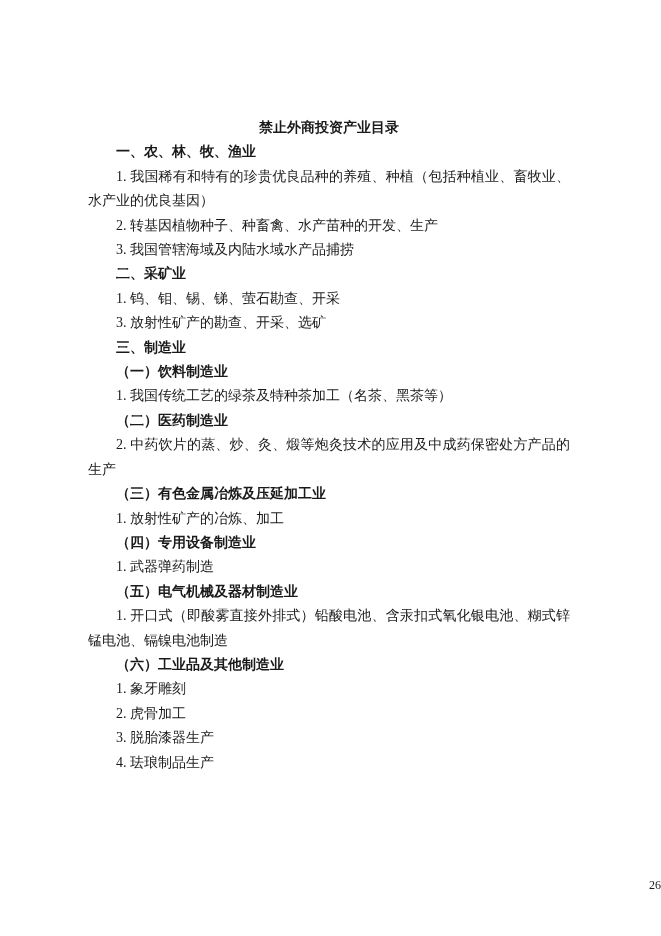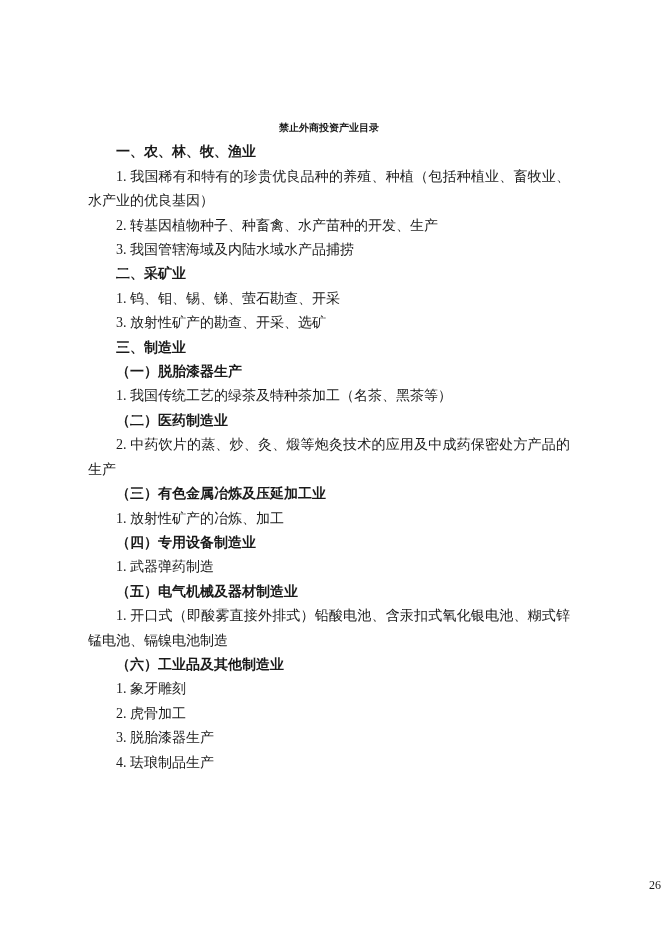--- a/index.html
+++ b/index.html
@@ -21,21 +21,21 @@
     left: 88px;
     top: 116px;
     width: 482px;
     font-size: 14px;
     line-height: 24.4px;
   }
   p { margin: 0; }
   .title {
     text-align: center;
     font-weight: bold;
-    font-size: 10px;
+    font-size: 14px;
     line-height: 24.4px;
   }
   .doc-line {
     text-indent: 2em;
     text-align: justify;
     word-break: break-all;
     overflow-wrap: anywhere;
   }
   .heading, .subheading {
     font-weight: bold;
@@ -58,21 +58,21 @@
     <p class="title">禁止外商投资产业目录</p>
     <div id="doc-lines">
         <p class="doc-line heading">一、农、林、牧、渔业</p>
         <p class="doc-line item">1. 我国稀有和特有的珍贵优良品种的养殖、种植（包括种植业、畜牧业、水产业的优良基因）</p>
         <p class="doc-line item">2. 转基因植物种子、种畜禽、水产苗种的开发、生产</p>
         <p class="doc-line item">3. 我国管辖海域及内陆水域水产品捕捞</p>
         <p class="doc-line heading">二、采矿业</p>
         <p class="doc-line item">1. 钨、钼、锡、锑、萤石勘查、开采</p>
         <p class="doc-line item">3. 放射性矿产的勘查、开采、选矿</p>
         <p class="doc-line heading">三、制造业</p>
-        <p class="doc-line subheading">（一）脱胎漆器生产</p>
+        <p class="doc-line subheading">（一）饮料制造业</p>
         <p class="doc-line item">1. 我国传统工艺的绿茶及特种茶加工（名茶、黑茶等）</p>
         <p class="doc-line subheading">（二）医药制造业</p>
         <p class="doc-line item">2. 中药饮片的蒸、炒、灸、煅等炮灸技术的应用及中成药保密处方产品的生产</p>
         <p class="doc-line subheading">（三）有色金属冶炼及压延加工业</p>
         <p class="doc-line item">1. 放射性矿产的冶炼、加工</p>
         <p class="doc-line subheading">（四）专用设备制造业</p>
         <p class="doc-line item">1. 武器弹药制造</p>
         <p class="doc-line subheading">（五）电气机械及器材制造业</p>
         <p class="doc-line item">1. 开口式（即酸雾直接外排式）铅酸电池、含汞扣式氧化银电池、糊式锌锰电池、镉镍电池制造</p>
         <p class="doc-line subheading">（六）工业品及其他制造业</p>

